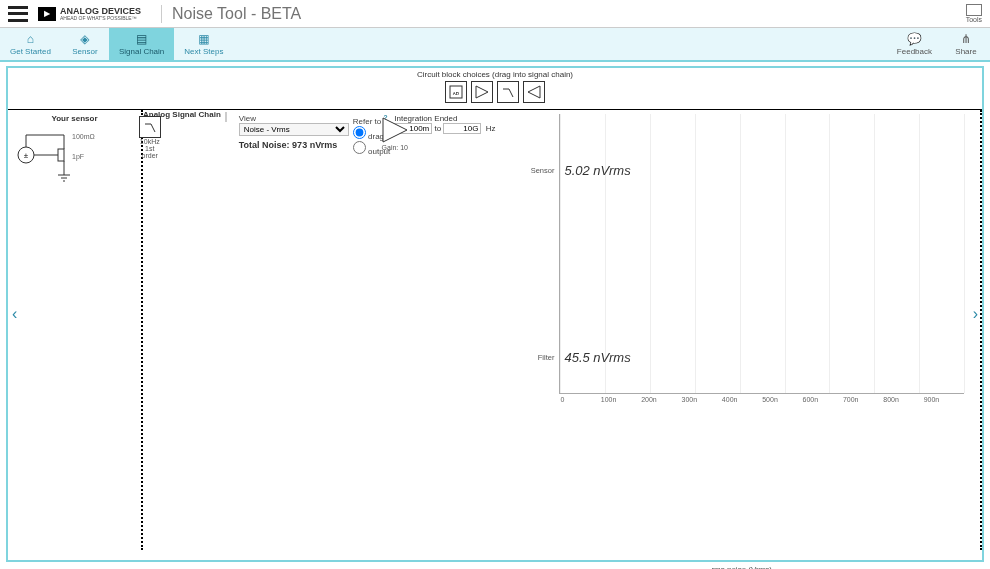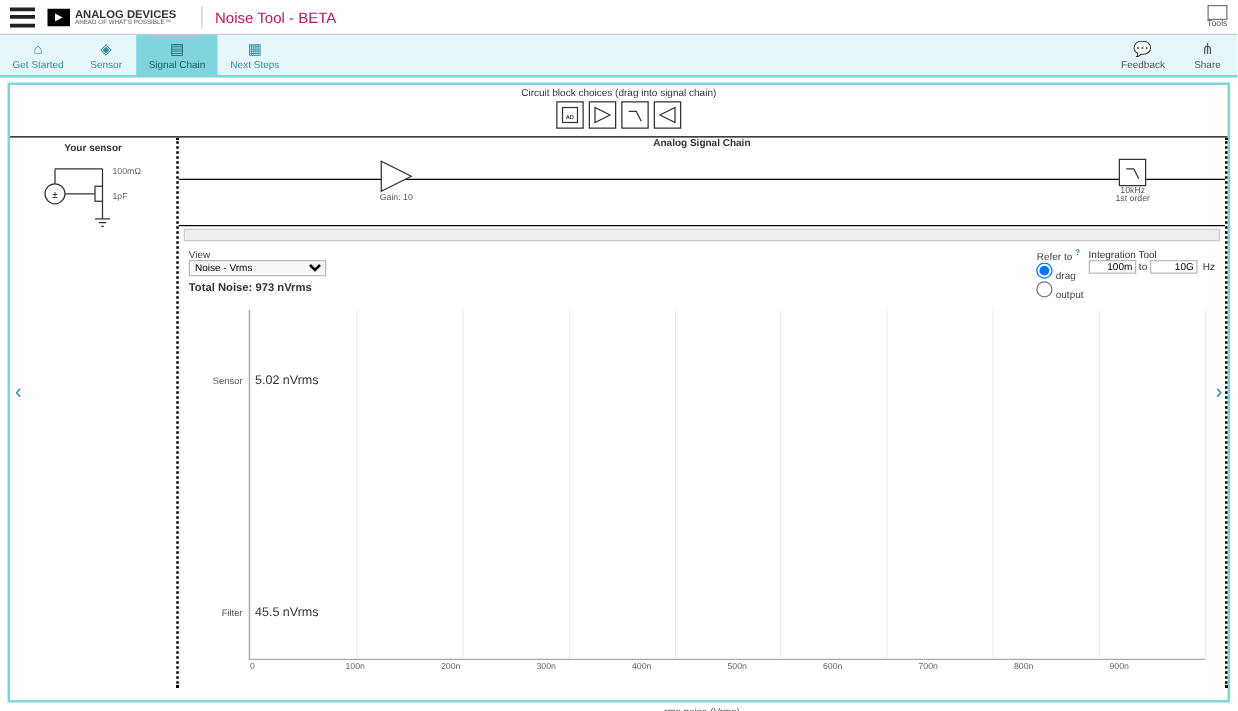--- a/index.html
+++ b/index.html
@@ -31,21 +31,21 @@
     margin-right: 10px;
   }
   .logo-box {
     width: 18px; height: 14px; background: #000; color: #fff;
     font-size: 8px; display:flex; align-items:center; justify-content:center;
     margin-right: 4px;
   }
   .logo-text { font-size: 9px; font-weight: bold; line-height: 8px; }
   .logo-sub { font-size: 5px; color: #555; }
   .title-sep { width:1px; height:18px; background:#ccc; margin:0 10px; }
-  .app-title { font-size: 12px; color: #be185d; }
+  .app-title { font-size: 16px; color: #737373; }
   .spacer { flex: 1; }
   .tools-btn { display:flex; flex-direction:column; align-items:center; font-size:7px; color:#555; cursor:pointer; }
   .tools-btn .ticon { width:16px; height:12px; border:1px solid #777; }
   
   .navbar {
     display: flex; align-items: stretch;
     background: #e6f7fb;
     height: 34px;
     border-bottom: 2px solid #7fd4de;
   }
@@ -69,22 +69,22 @@
   }
   .palette-row {
     text-align:center; font-size:8px; color:#333; padding:2px 0;
   }
   .palette-icons { display:flex; justify-content:center; gap:4px; margin-top:2px; }
   .pal { width:22px; height:22px; border:1px solid #333; display:flex; align-items:center; justify-content:center; cursor:grab; background:#fff;}
   .horiz-line { border-top:1px solid #000; margin-top:4px; }
   .sections {
     display:flex; height:440px;
   }
-  .sec-left { width:135px; border-right:2px dotted #000; padding:4px 18px; position:relative; }
-  .sec-mid  { flex:1; border-right:2px dotted #000; display:flex; flex-direction:column; }
+  .sec-left { width:135px; border-right:2px dotted #000; padding:4px 0; position:relative; }
+  .sec-mid  { flex:1; border-right:2px dotted #000; display:flex; flex-direction:row; }
   .sec-right{ width:130px; padding:4px 6px; }
   .sec-head { font-size:8px; font-weight:bold; text-align:center; margin-bottom:2px; }
   .chain-row {
     height:60px; position:relative;
     border-bottom:1px solid #000;
   }
   .chain-line { position:absolute; top:22px; left:0; right:0; height:1px; background:#000; }
   .chain-block {
     position:absolute; top:6px; display:flex; flex-direction:column; align-items:center;
   }
@@ -109,21 +109,21 @@
   .chart-wrap {
     flex:1; position:relative; padding:4px 16px 20px 56px;
   }
   .chart {
     position:relative; width:100%; height:280px; border-left:1px solid #aaa; border-bottom:1px solid #aaa;
   }
   .bar-row { position:absolute; left:0; height:80px; display:flex; align-items:center; }
   .bar-row .cat { position:absolute; left:-50px; width:44px; text-align:right; font-size:7.5px; color:#555; }
   .bar { height:60px; background:#1795b2; }
   .bar.light { background:#29bcd8; height:50px;}
-  .bar-val { font-size:10px; color:#333; margin-left:4px; white-space:nowrap; }
+  .bar-val { font-size:13px; color:#333; margin-left:4px; white-space:nowrap;font-style:italic; }
   .xticks { position:absolute; bottom:-10px; left:0; right:0; display:flex; justify-content:space-between; padding-right:0; }
   .xticks span { font-size:7px; color:#666; transform: rotate(0deg); width:10%; text-align:left; }
   .xgrid { position:absolute; top:0; bottom:0; width:0; border-left:1px solid #eee; }
   .xlabel { position:absolute; left:50%; bottom:-24px; transform:translateX(-50%); font-size:8px; color:#555;}
   
   .car-arrow { position:absolute; top:50%; transform:translateY(-50%); font-size:16px; color:#2e8ba8; cursor:pointer; padding:6px;}
   .car-left { left:-2px; }
   .car-right { right:-2px; }
   
   .sensor-sketch { font-size:7px; color:#666; }
@@ -269,21 +269,21 @@
           </select>
           <div class="total-noise">Total Noise: 973 nVrms</div>
         </div>
         <div class="ctrl-refer">
           <span class="hdr">Refer to</span>
           <sup class="info-ico">?</sup><br>
           <label><input type="radio" checked="" style=""> <span>drag</span></label>
           <label><input type="radio" style=""> <span>output</span></label>
         </div>
         <div class="ctrl-int">
-          <span>Integration Tool</span><br>
+          <span>Integration Ended</span><br>
           <input value="100m" style="">
           <span>to</span>
           <input value="10G" style="">
           <span class="unit">Hz</span>
         </div>
       </div>
 
       <div class="chart-wrap">
         <div class="chart" id="chart">
             <div class="xgrid" style="left: 0%;"></div>

